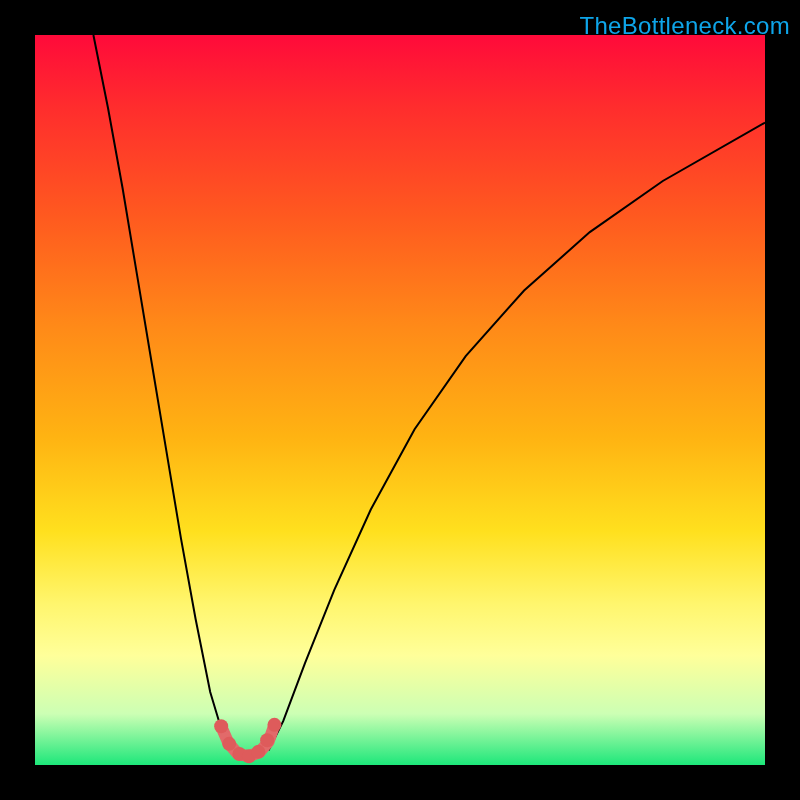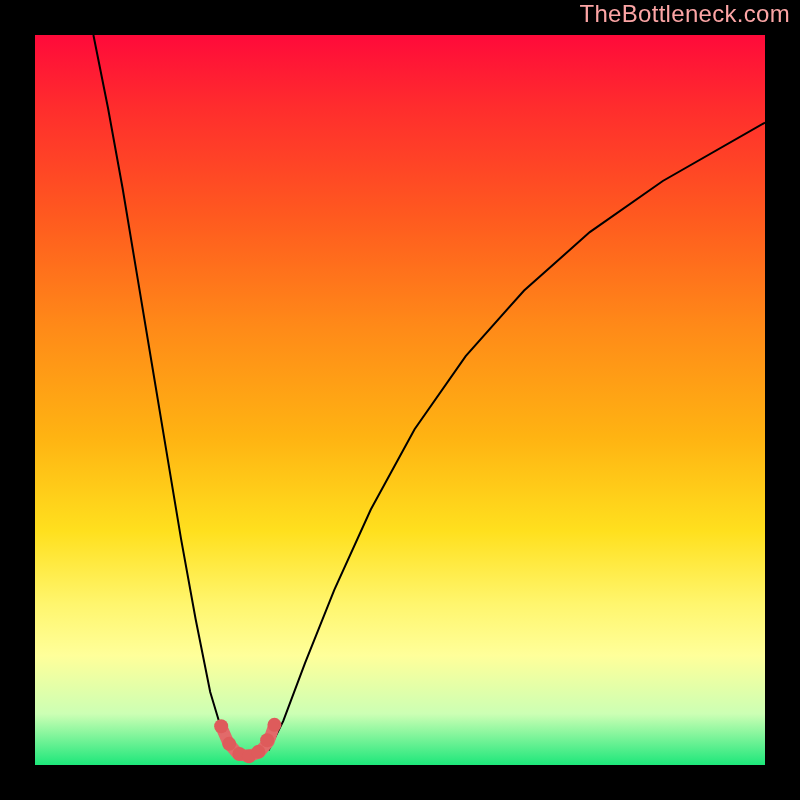--- a/index.html
+++ b/index.html
@@ -39,25 +39,25 @@
   svg.curves {
     position: absolute;
     left: 35px;
     top: 35px;
     width: 730px;
     height: 730px;
     overflow: visible;
   }
   .watermark {
     position: absolute;
-    top: 0;
+    top: 12px;
     right: 10px;
     font-family: Arial, Helvetica, sans-serif;
     font-size: 24px;
-    color: #fca5a5;
+    color: #0ea5e9;
     font-weight: 500;
     letter-spacing: 0.3px;
   }
 </style>
 </head>
 <body>
 
 <div class="frame">
   <div class="plot"></div>
 

